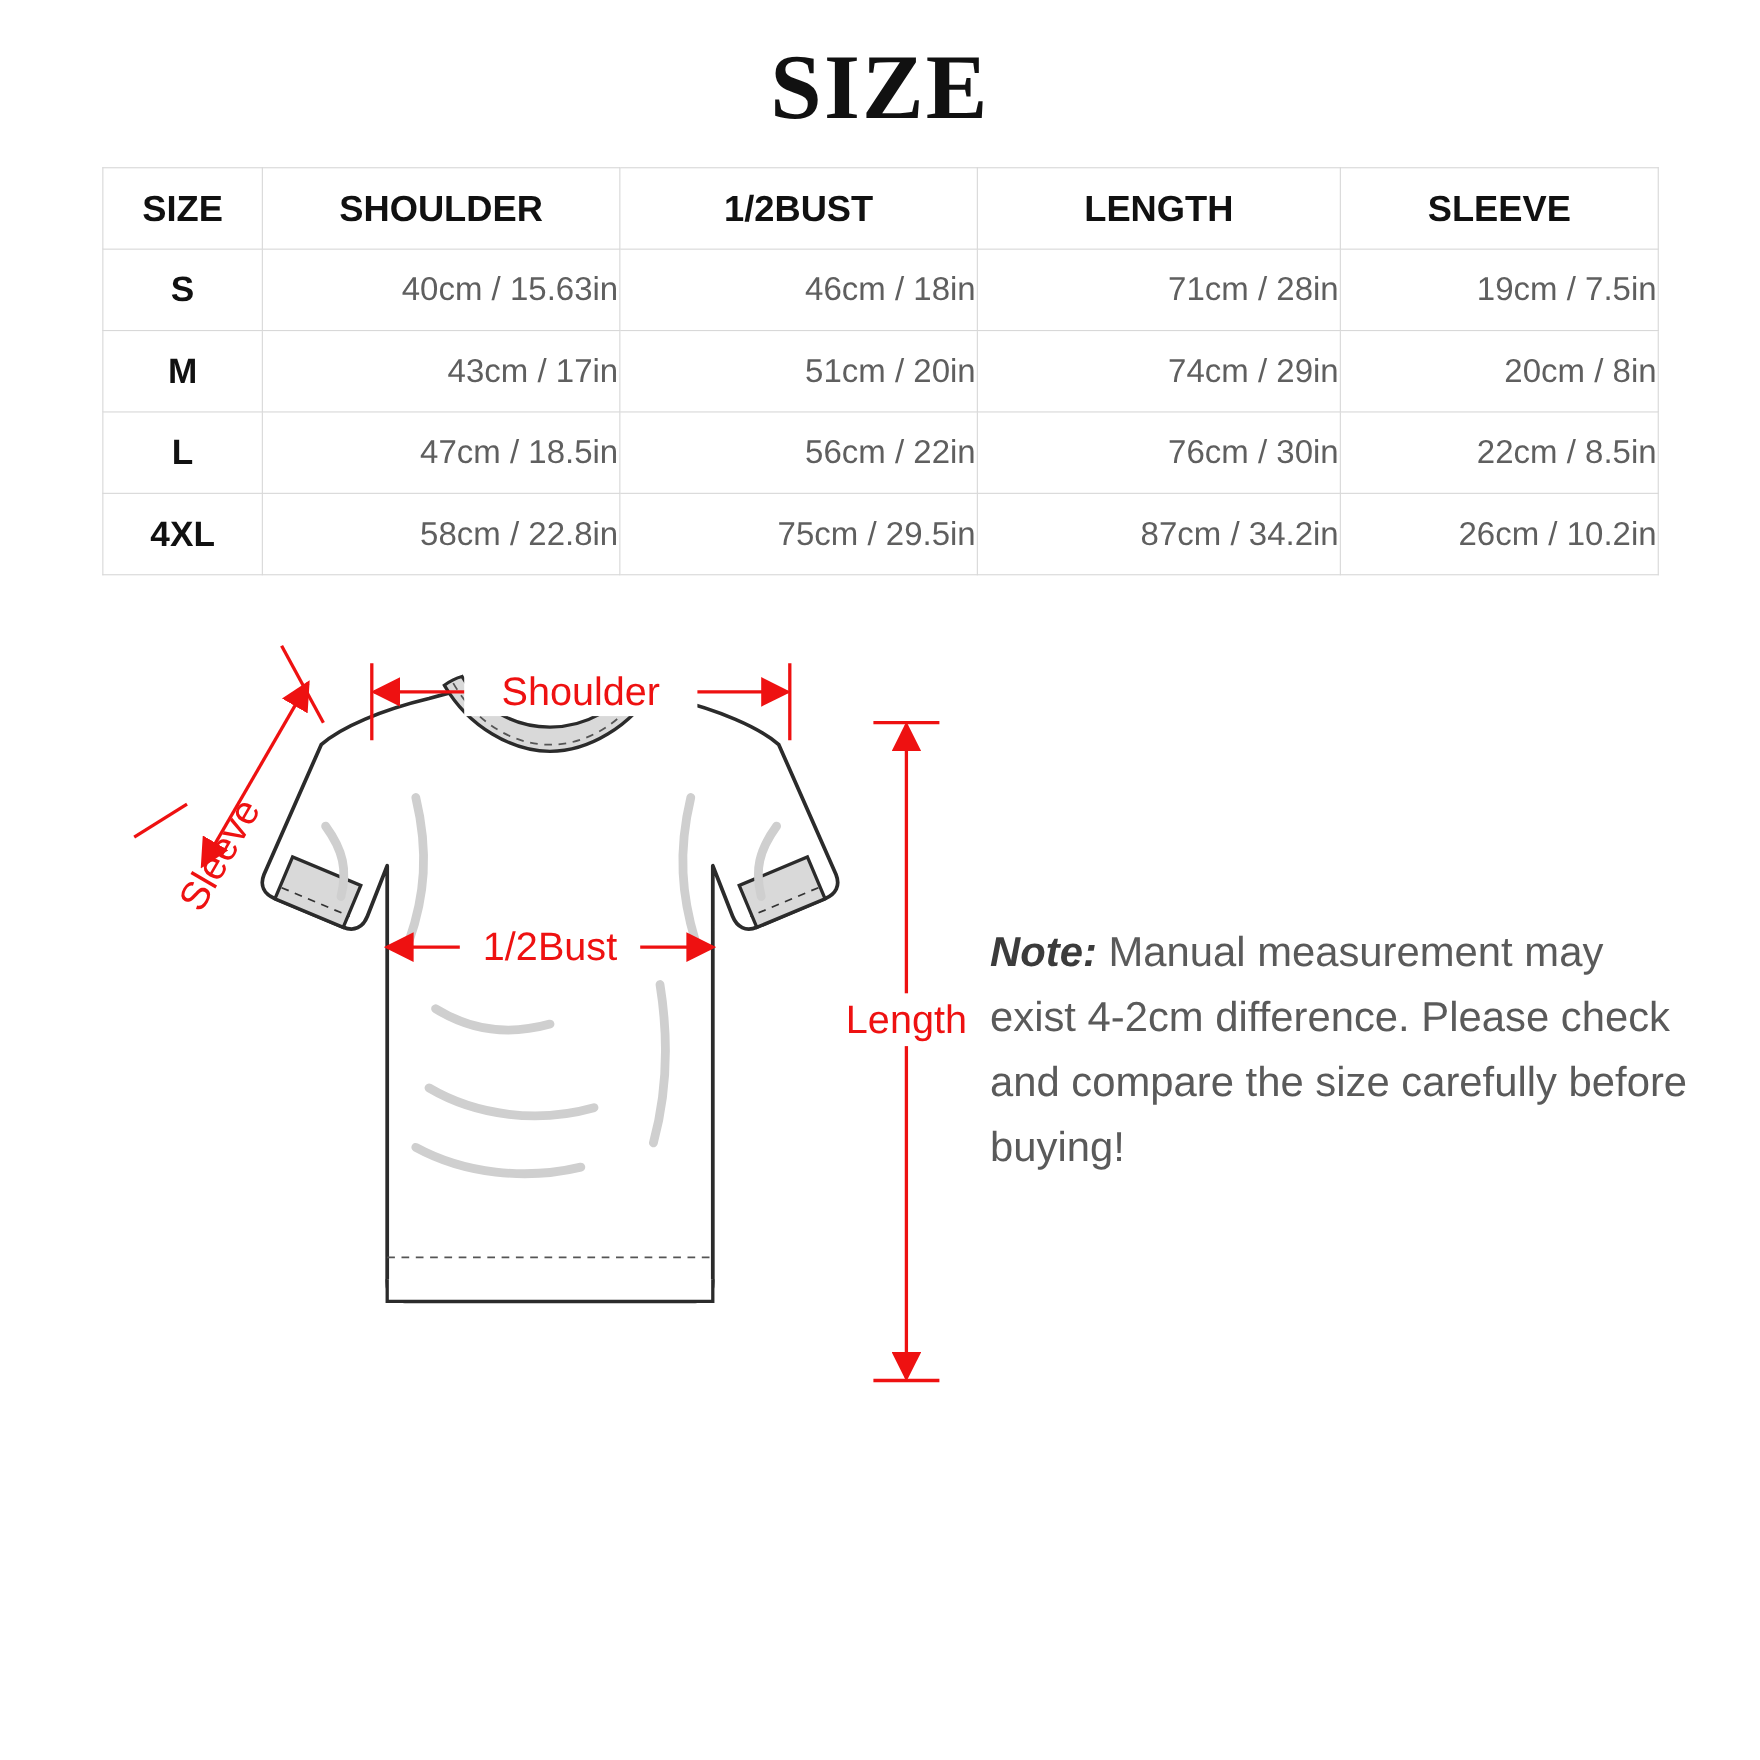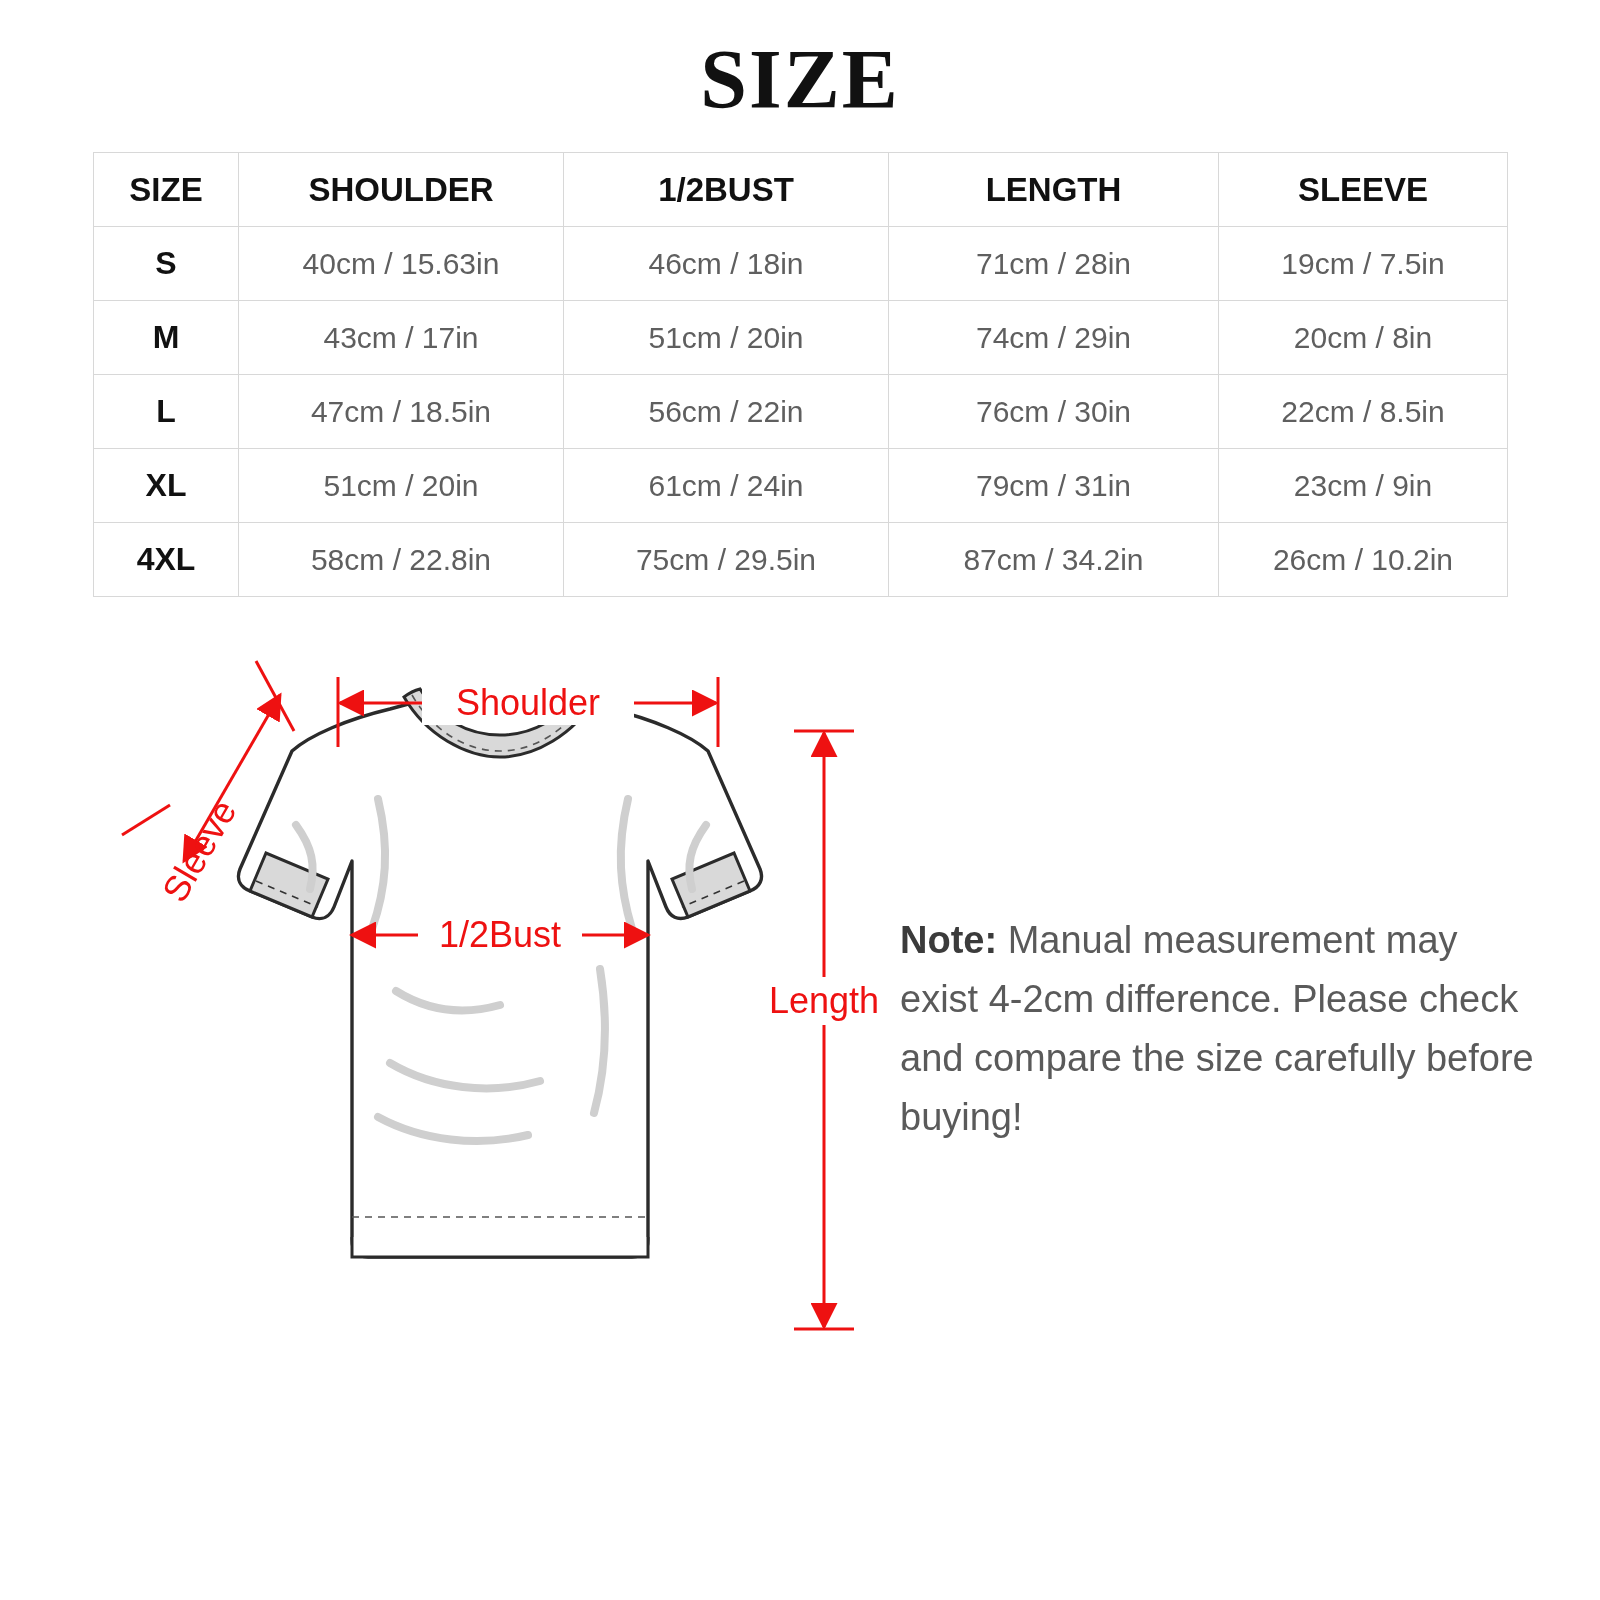--- a/index.html
+++ b/index.html
@@ -52,20 +52,21 @@
   }
   table.size-table td.size-cell {
     font-size: 32px;
     font-weight: bold;
     color: #111111;
   }
   table.size-table td.val {
     font-size: 30px;
     font-weight: normal;
     color: #5f5f5f;
+    text-align: right;
   }
   col.c-size { width: 145px; }
   col.c-shoulder { width: 325px; }
   col.c-bust { width: 325px; }
   col.c-length { width: 330px; }
   col.c-sleeve { width: 289px; }
 
   
   .lower {
     position: relative;
@@ -85,20 +86,21 @@
     left: 900px;
     top: 272px;
     width: 640px;
     font-size: 38px;
     line-height: 1.55;
     color: #5a5a5a;
   }
   .note b {
     color: #3b3b3b;
     font-weight: bold;
+    font-style: italic;
   }
 </style>
 </head>
 <body>
 
 <div class="title">SIZE</div>
 
 <div class="table-wrap">
   <table class="size-table">
     <colgroup>
@@ -131,27 +133,20 @@
         <td class="val">51cm / 20in</td>
         <td class="val">74cm / 29in</td>
         <td class="val">20cm / 8in</td>
       </tr>
       <tr>
         <td class="size-cell">L</td>
         <td class="val">47cm / 18.5in</td>
         <td class="val">56cm / 22in</td>
         <td class="val">76cm / 30in</td>
         <td class="val">22cm / 8.5in</td>
-      </tr>
-      <tr>
-        <td class="size-cell">XL</td>
-        <td class="val">51cm / 20in</td>
-        <td class="val">61cm / 24in</td>
-        <td class="val">79cm / 31in</td>
-        <td class="val">23cm / 9in</td>
       </tr>
       <tr>
         <td class="size-cell">4XL</td>
         <td class="val">58cm / 22.8in</td>
         <td class="val">75cm / 29.5in</td>
         <td class="val">87cm / 34.2in</td>
         <td class="val">26cm / 10.2in</td>
       </tr>
     </tbody>
   </table>

